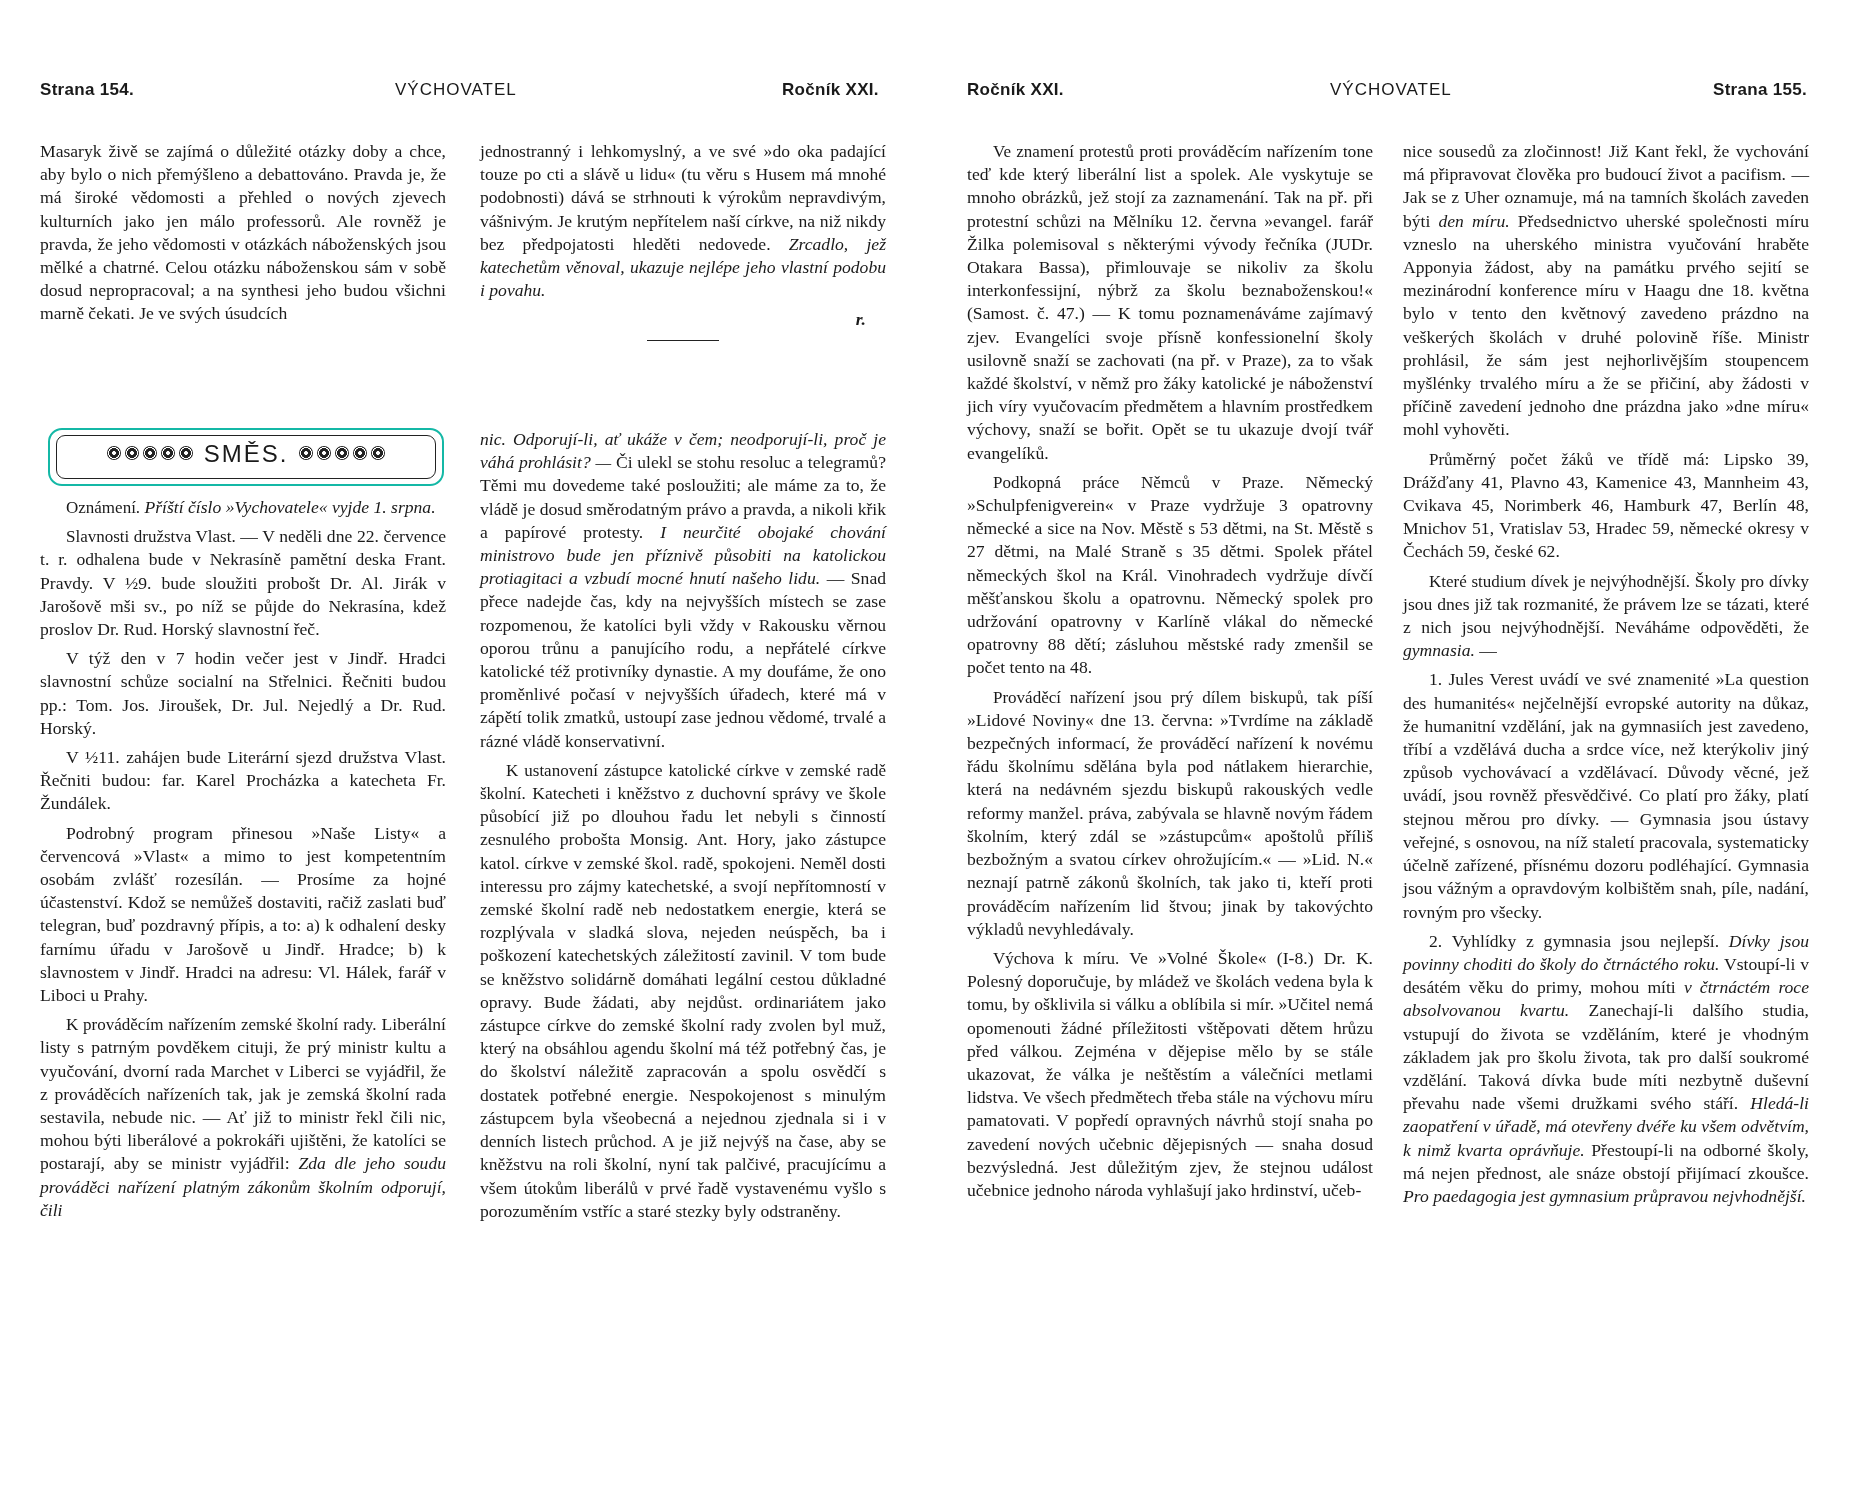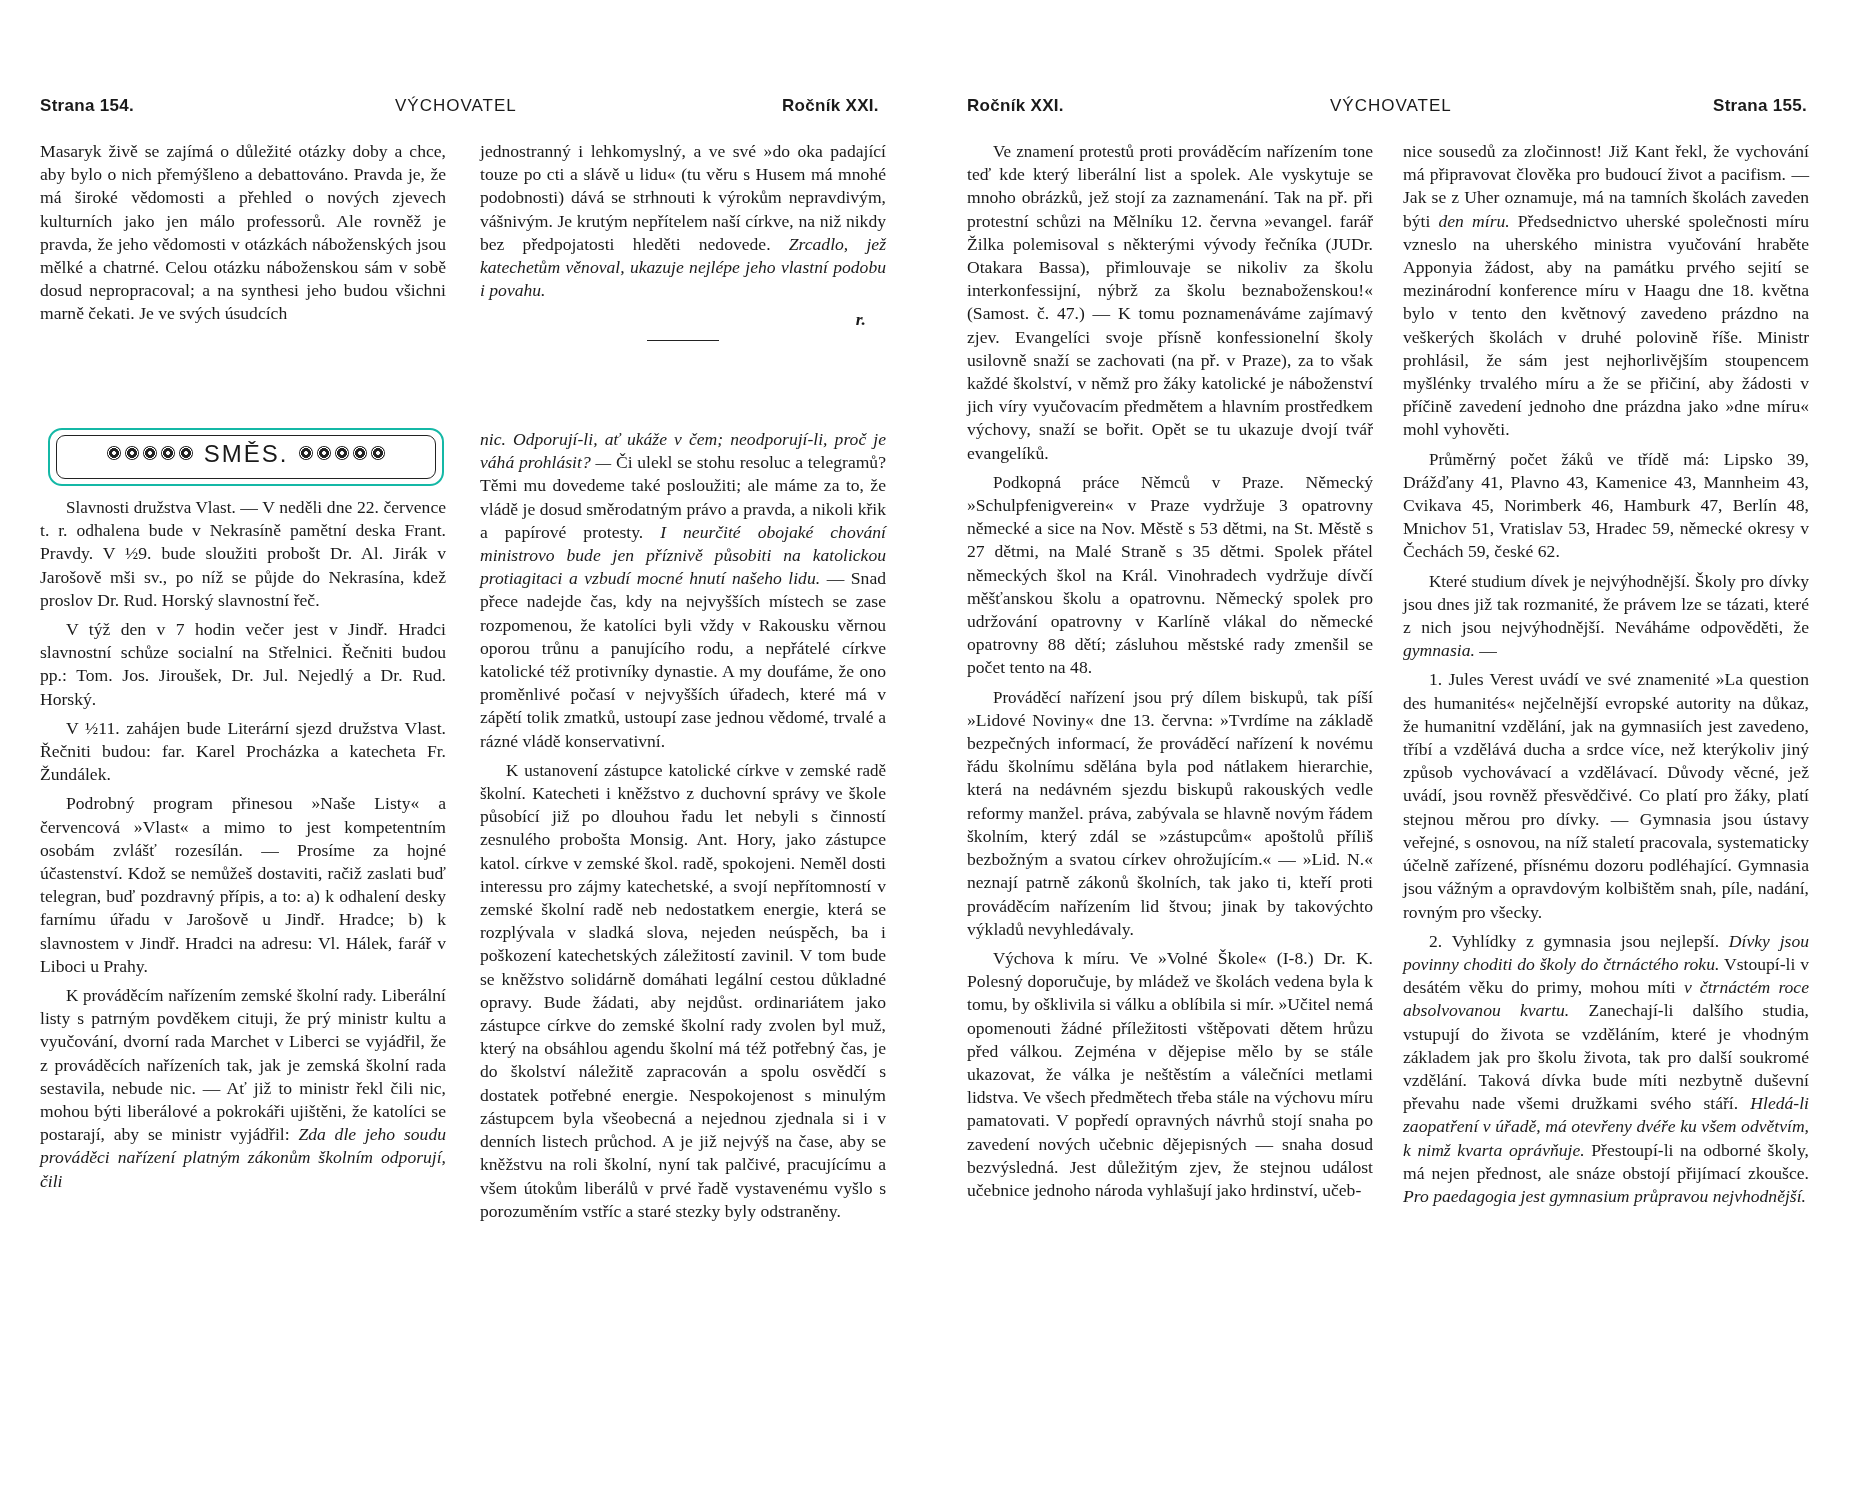--- a/index.html
+++ b/index.html
@@ -4,21 +4,21 @@
 <style>
   html, body { margin: 0; padding: 0; background: #ffffff; }
   body { width: 1850px; height: 1500px; position: relative; overflow: hidden; color: #1a1a1a;
          font-family: "Liberation Serif", "DejaVu Serif", serif; }
   .page { position: absolute; top: 0; height: 1500px; }
   .page-left { left: 0; width: 925px; }
   .page-right { left: 925px; width: 925px; }
   .running-head { position: absolute; top: 80px; left: 0; right: 0; height: 24px;
                   font-family: "Liberation Sans", "DejaVu Sans", sans-serif; font-size: 17px; font-weight: bold;
                   letter-spacing: 0.3px; }
-  .running-head span { position: absolute; top: 0; white-space: nowrap; margin-top: 16px; }
+  .running-head span { position: absolute; top: 0; white-space: nowrap; }
   .page-left .rh-a { left: 40px; }
   .page-left .rh-b { left: 395px; font-weight: normal; letter-spacing: 1px; }
   .page-left .rh-c { left: 782px; }
   .page-right .rh-a { left: 42px; }
   .page-right .rh-b { left: 405px; font-weight: normal; letter-spacing: 1px; }
   .page-right .rh-c { left: 788px; }
   .col { position: absolute; width: 406px; font-size: 17.6px; line-height: 23.2px; text-align: justify;
          hyphens: manual; }
   .col p { margin: 0 0 6px 0; text-indent: 0; }
   .col p.ind { text-indent: 26px; }
@@ -61,20 +61,24 @@
   </div>
 
   <div class="col" style="left:40px; top:428px;">
     <div class="smes-box">
       <div class="smes-inner">
         <span class="rosette"></span><span class="rosette"></span><span class="rosette"></span><span class="rosette"></span><span class="rosette"></span>
         <span>SMĚS.</span>
         <span class="rosette"></span><span class="rosette"></span><span class="rosette"></span><span class="rosette"></span><span class="rosette"></span>
       </div>
     </div>
+    <p class="ind">
+      <span class="h">Oznámení.</span>
+      <i>Příští číslo »Vychovatele« vyjde 1. srpna.</i>
+    </p>
     <p class="ind">
       <span class="h">Slavnosti družstva Vlast.</span>
       <span>— V neděli dne 22. července t. r. odhalena bude v Nekrasíně pamětní deska Frant. Pravdy. V ½9. bude sloužiti probošt Dr. Al. Jirák v Jarošově mši sv., po níž se půjde do Nekrasína, kdež proslov Dr. Rud. Horský slavnostní řeč.</span>
     </p>
     <p class="ind">V týž den v 7 hodin večer jest v Jindř. Hradci slavnostní schůze socialní na Střelnici. Řečniti budou pp.: Tom. Jos. Jiroušek, Dr. Jul. Nejedlý a Dr. Rud. Horský.</p>
     <p class="ind">V ½11. zahájen bude Literární sjezd družstva Vlast. Řečniti budou: far. Karel Procházka a katecheta Fr. Žundálek.</p>
     <p class="ind">Podrobný program přinesou »Naše Listy« a červencová »Vlast« a mimo to jest kompetentním osobám zvlášť rozesílán. — Prosíme za hojné účastenství. Kdož se nemůžeš dostaviti, račiž zaslati buď telegran, buď pozdravný přípis, a to: a) k odhalení desky farnímu úřadu v Jarošově u Jindř. Hradce; b) k slavnostem v Jindř. Hradci na adresu: Vl. Hálek, farář v Liboci u Prahy.</p>
     <p class="ind">
       <span class="h">K prováděcím nařízením zemské školní rady.</span>
       <span>Liberální listy s patrným povděkem cituji, že prý ministr kultu a vyučování, dvorní rada Marchet v Liberci se vyjádřil, že z prováděcích nařízeních tak, jak je zemská školní rada sestavila, nebude nic. — Ať již to ministr řekl čili nic, mohou býti liberálové a pokrokáři ujištěni, že katolíci se postarají, aby se ministr vyjádřil:</span>

